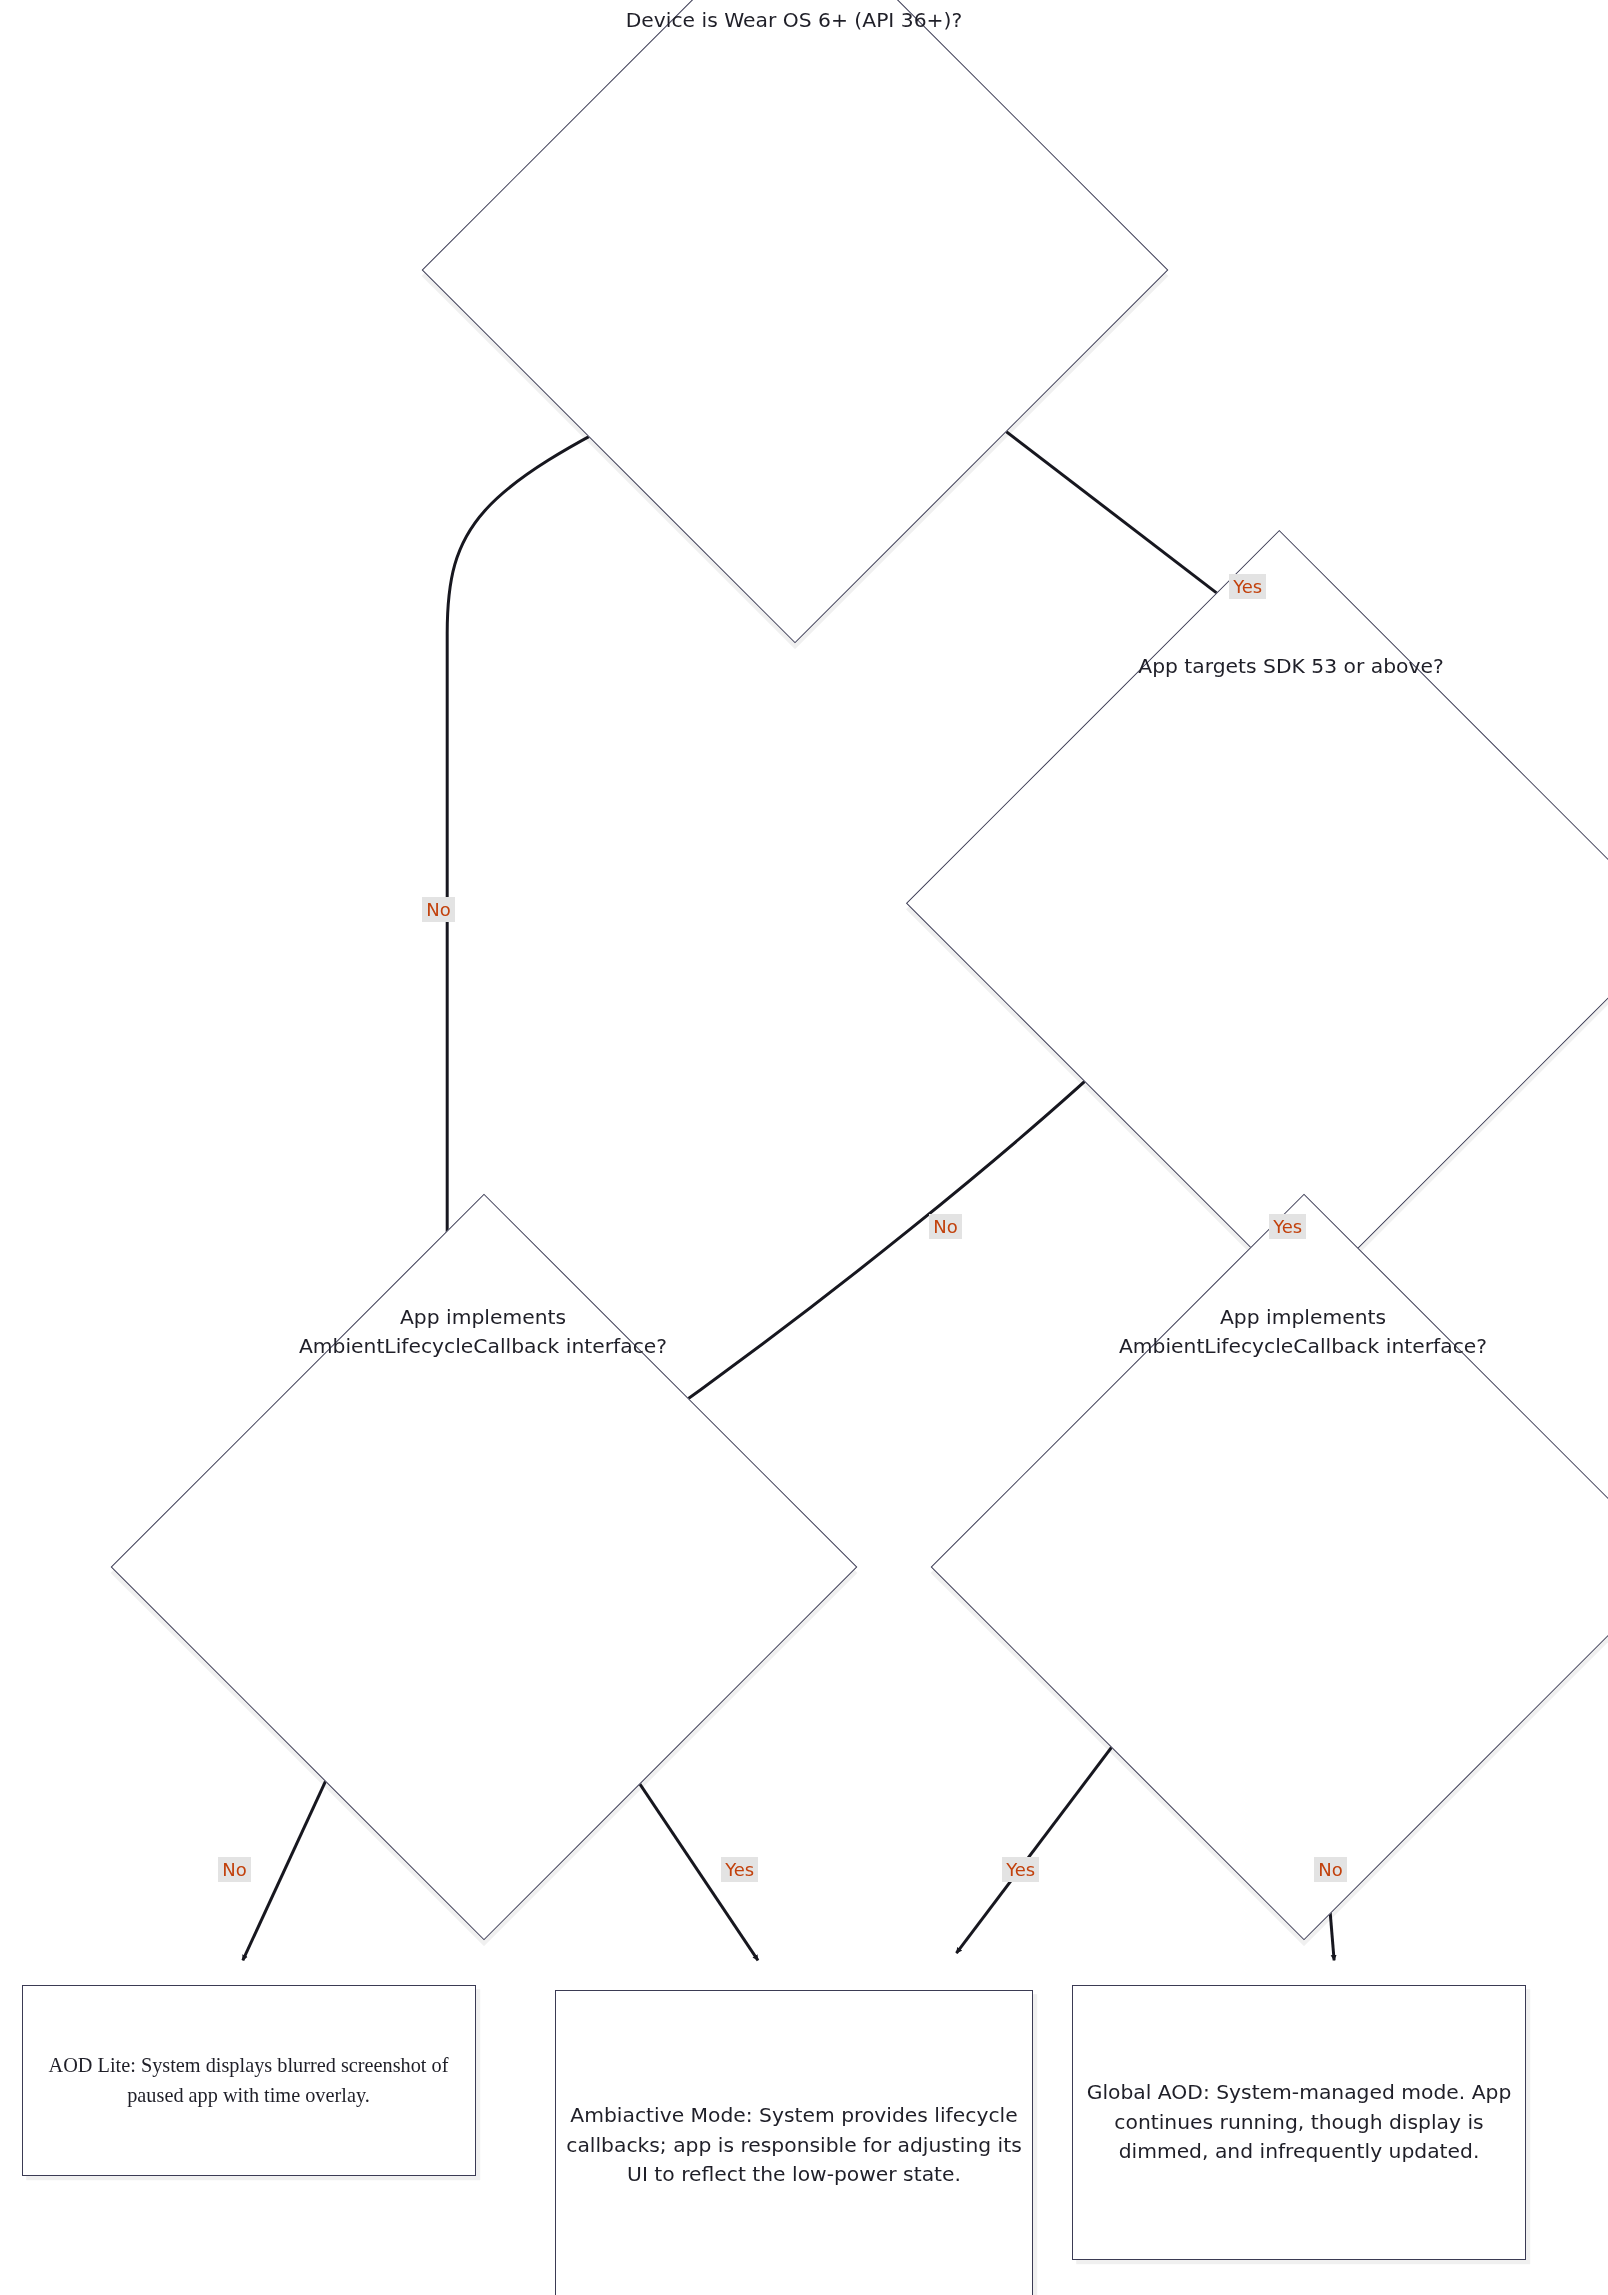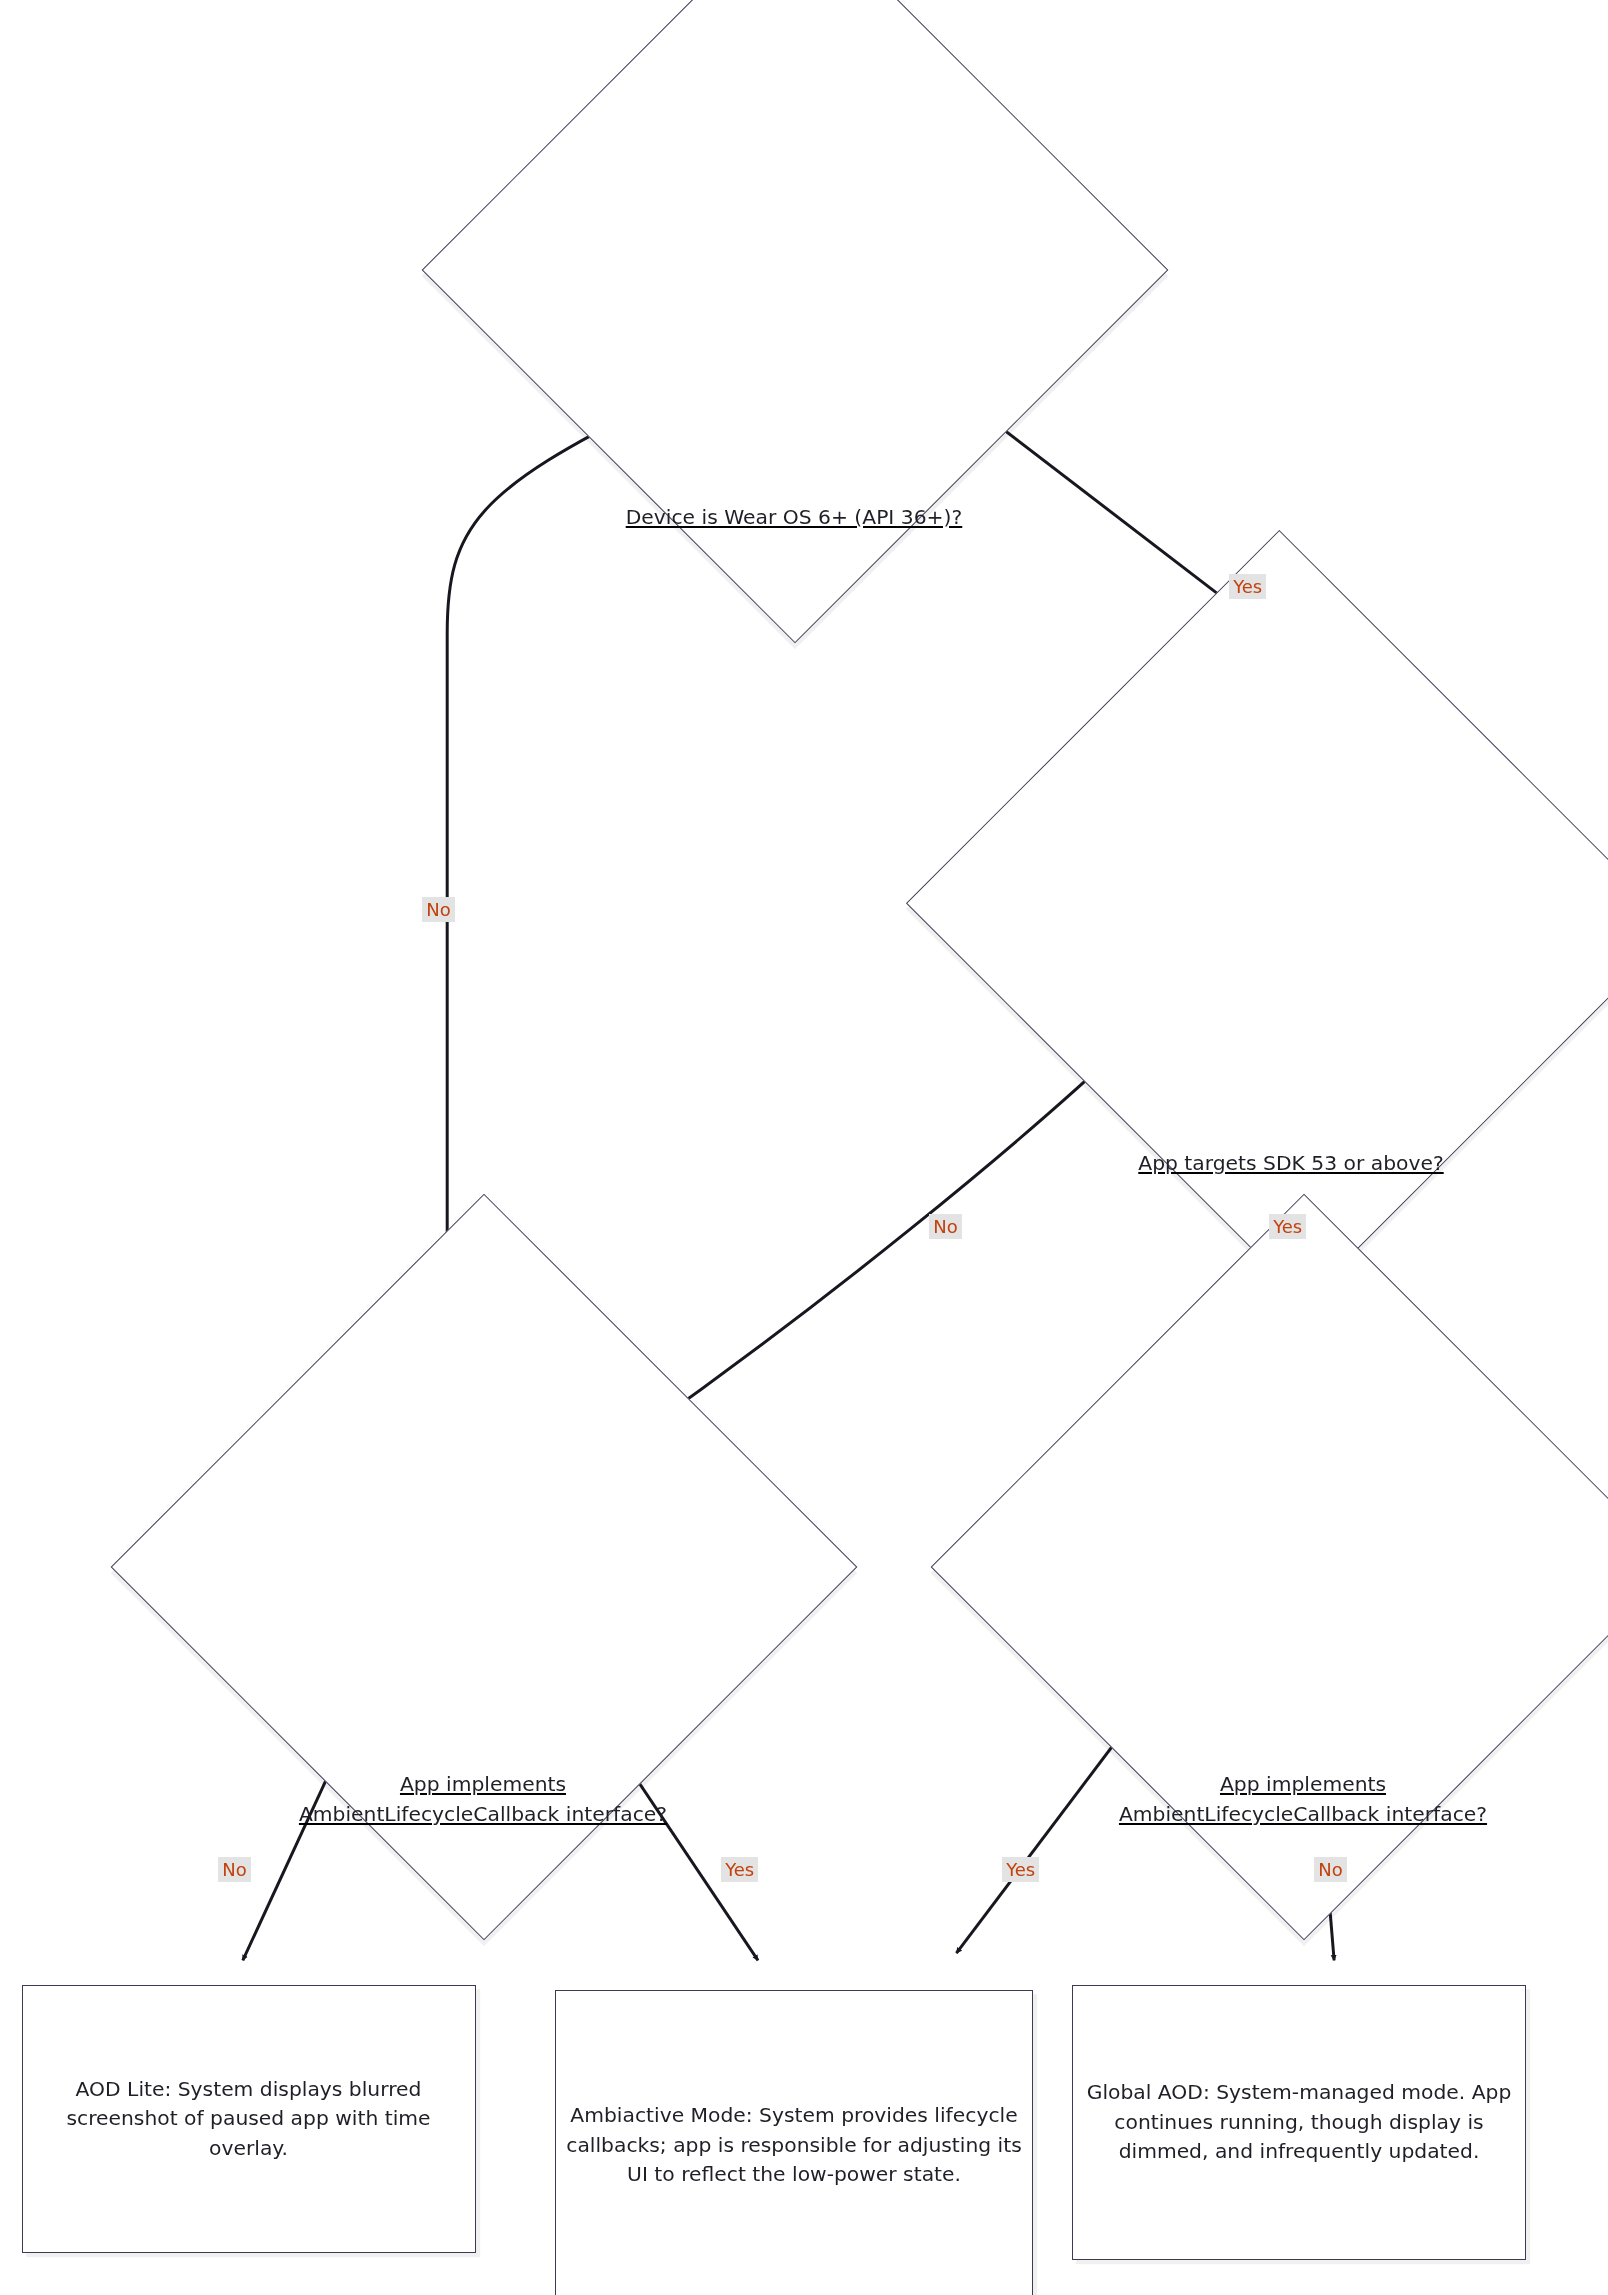--- a/index.html
+++ b/index.html
@@ -26,23 +26,22 @@
     height: 2295px;
     overflow: visible;
   }
   .node {
     position: absolute;
     box-sizing: border-box;
   }
   
   .decision {
     display: flex;
-    align-items: flex-end;
+    align-items: flex-start;
     justify-content: center;
-    text-decoration: underline;
   }
   .decision .shape {
     position: absolute;
     left: 0; top: 0;
     width: 100%;
     height: 100%;
     background: #ffffff;
     border: 1.8px solid #3b3b54;
     transform: rotate(45deg);
     box-shadow: 4.2px 4.2px 0 0 rgba(0,0,0,0.06);
@@ -125,21 +124,21 @@
   <div class="node decision" style="left:220px; top:1303px; width:526px; height:526px;">
     <div class="shape"></div>
     <div class="label">App implements AmbientLifecycleCallback interface?</div>
   </div>
 
   <div class="node decision" style="left:1040px; top:1303px; width:526px; height:526px;">
     <div class="shape"></div>
     <div class="label">App implements AmbientLifecycleCallback interface?</div>
   </div>
 
-  <div class="node terminal" style="left:21.5px; top:1985px; width:454px; height:268px;">
+  <div class="node terminal" style="left:21.5px; top:1985px; width:454px; height:191px;font-family:Liberation Serif, serif;">
     <div class="label">AOD Lite: System displays blurred screenshot of paused app with time overlay.</div>
   </div>
 
   <div class="node terminal" style="left:555px; top:1973px; width:478px; height:311px;margin-top:17px;">
     <div class="label">Ambiactive Mode: System provides lifecycle callbacks; app is responsible for adjusting its UI to reflect the low-power state.</div>
   </div>
 
   <div class="node terminal" style="left:1072px; top:1985px; width:454px; height:275px;">
     <div class="label">Global AOD: System-managed mode. App continues running, though display is dimmed, and infrequently updated.</div>
   </div>

